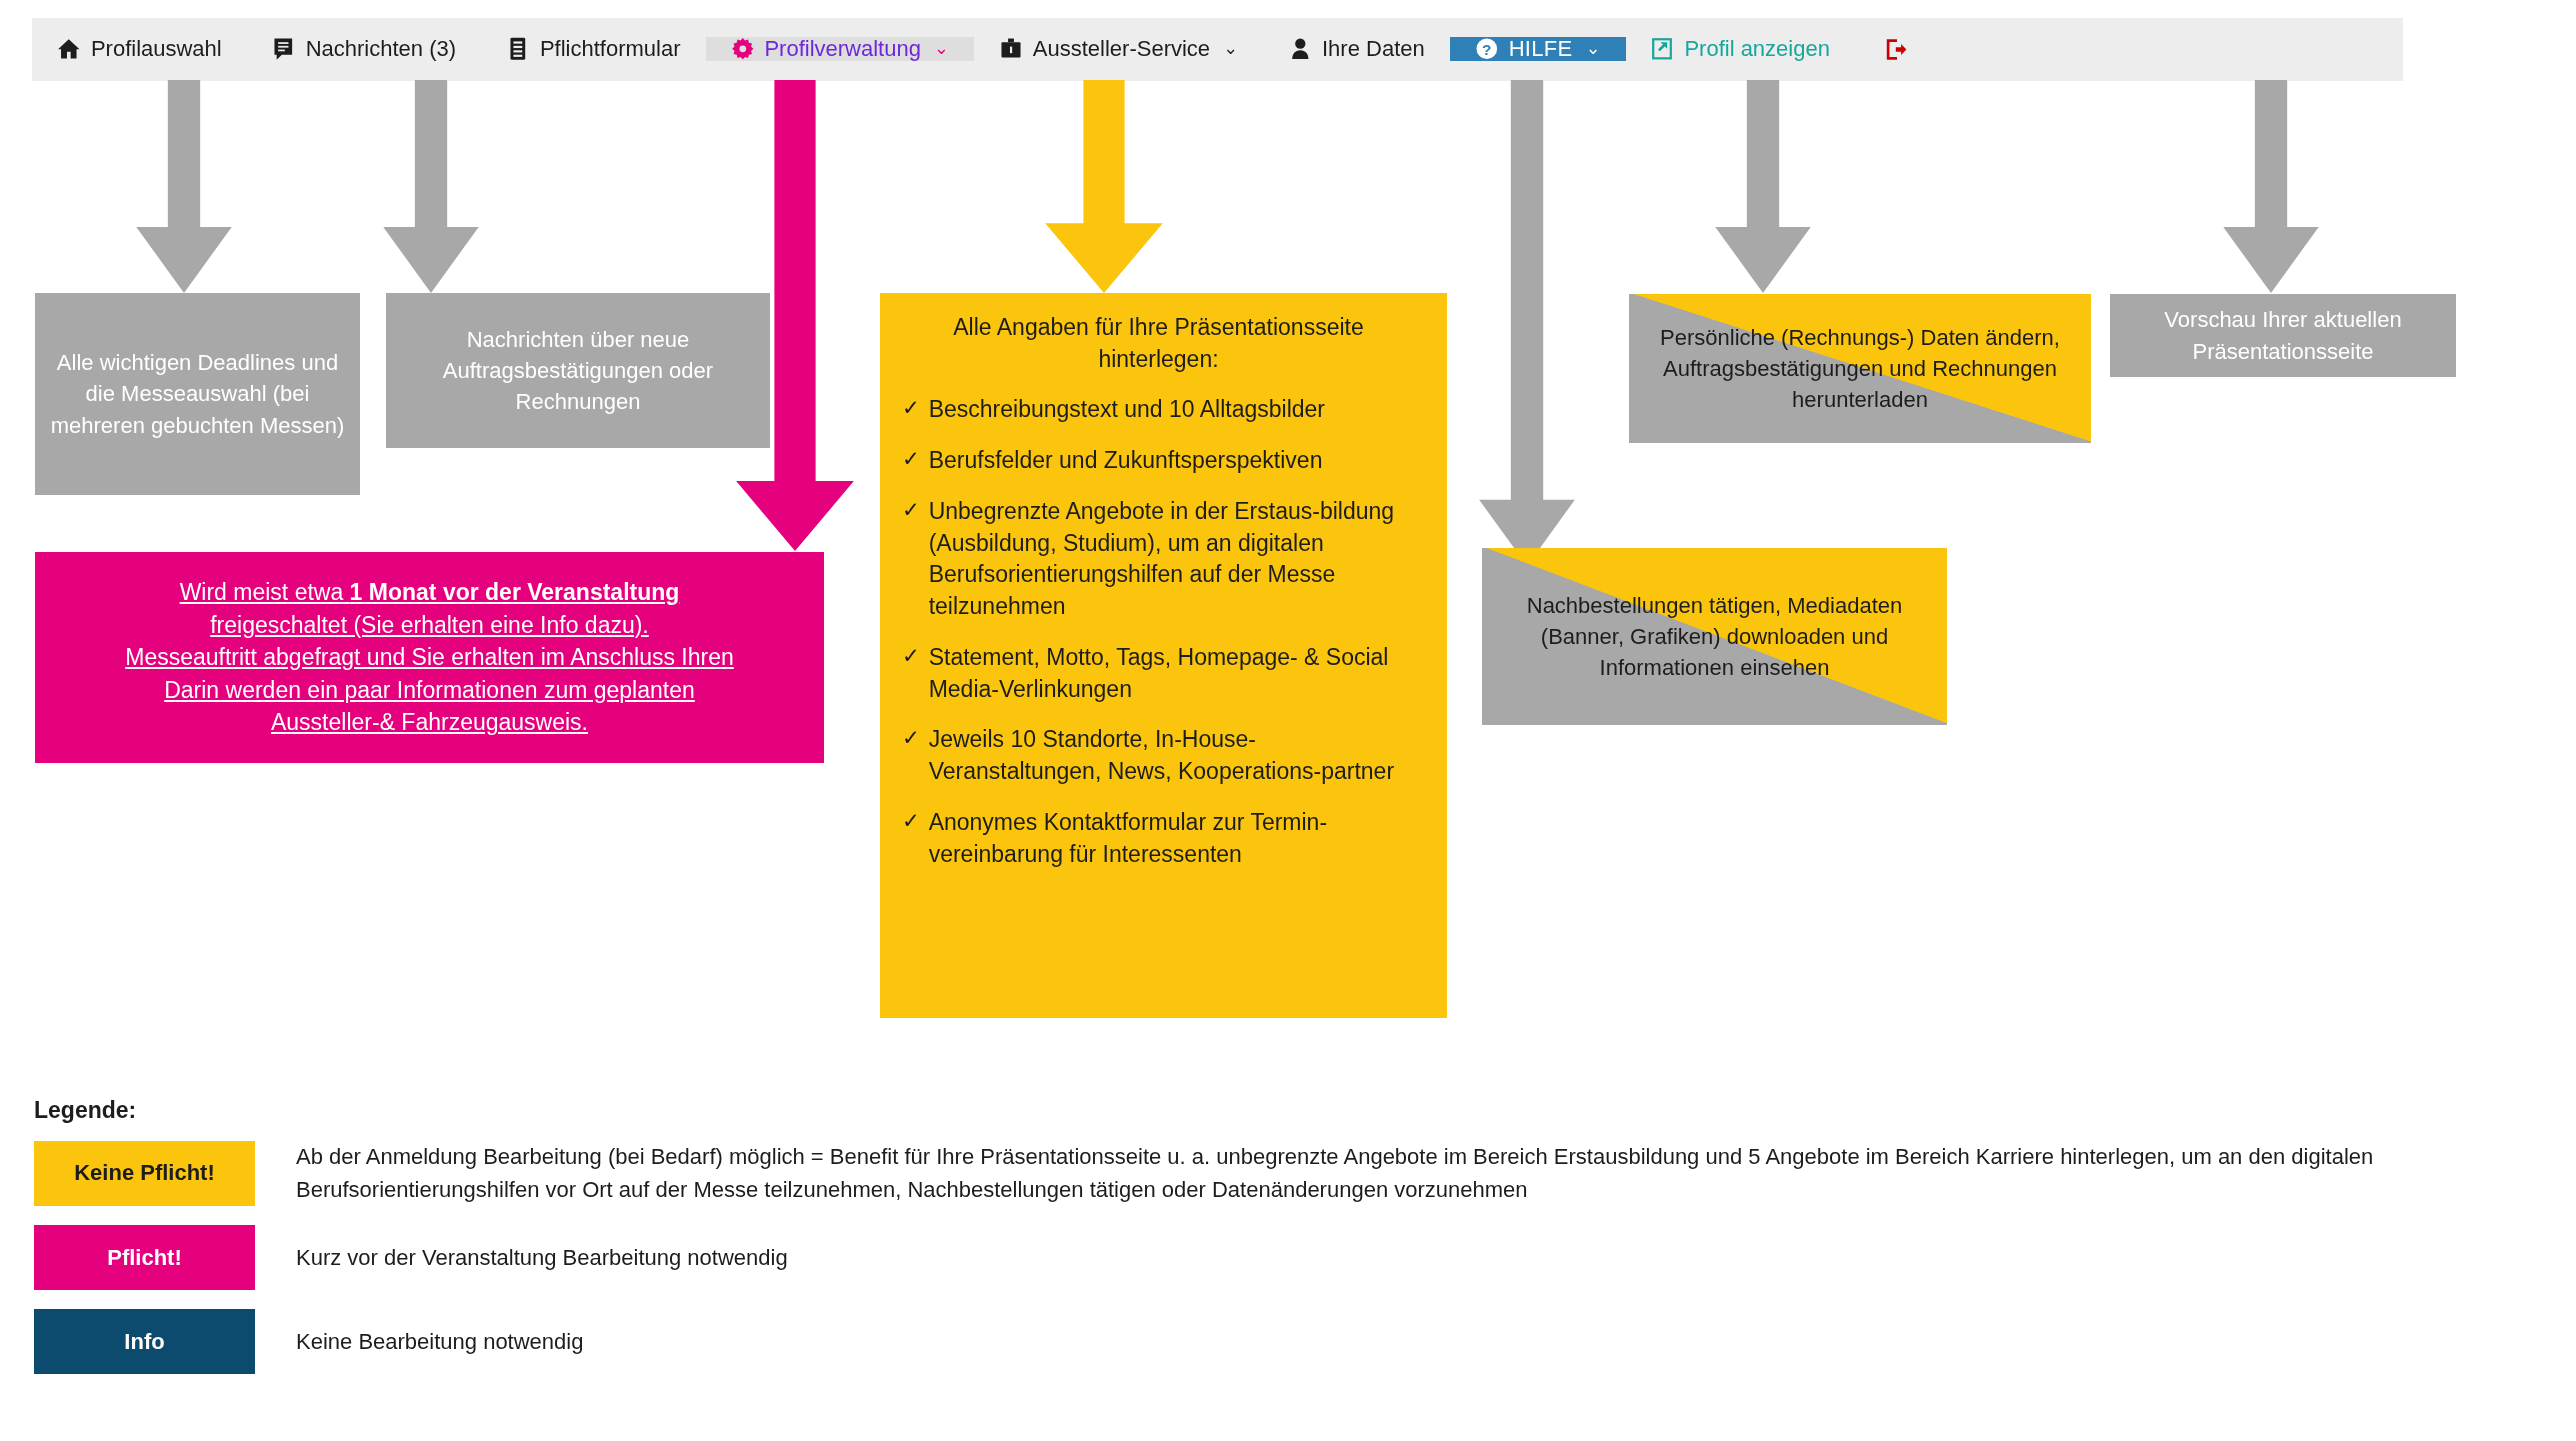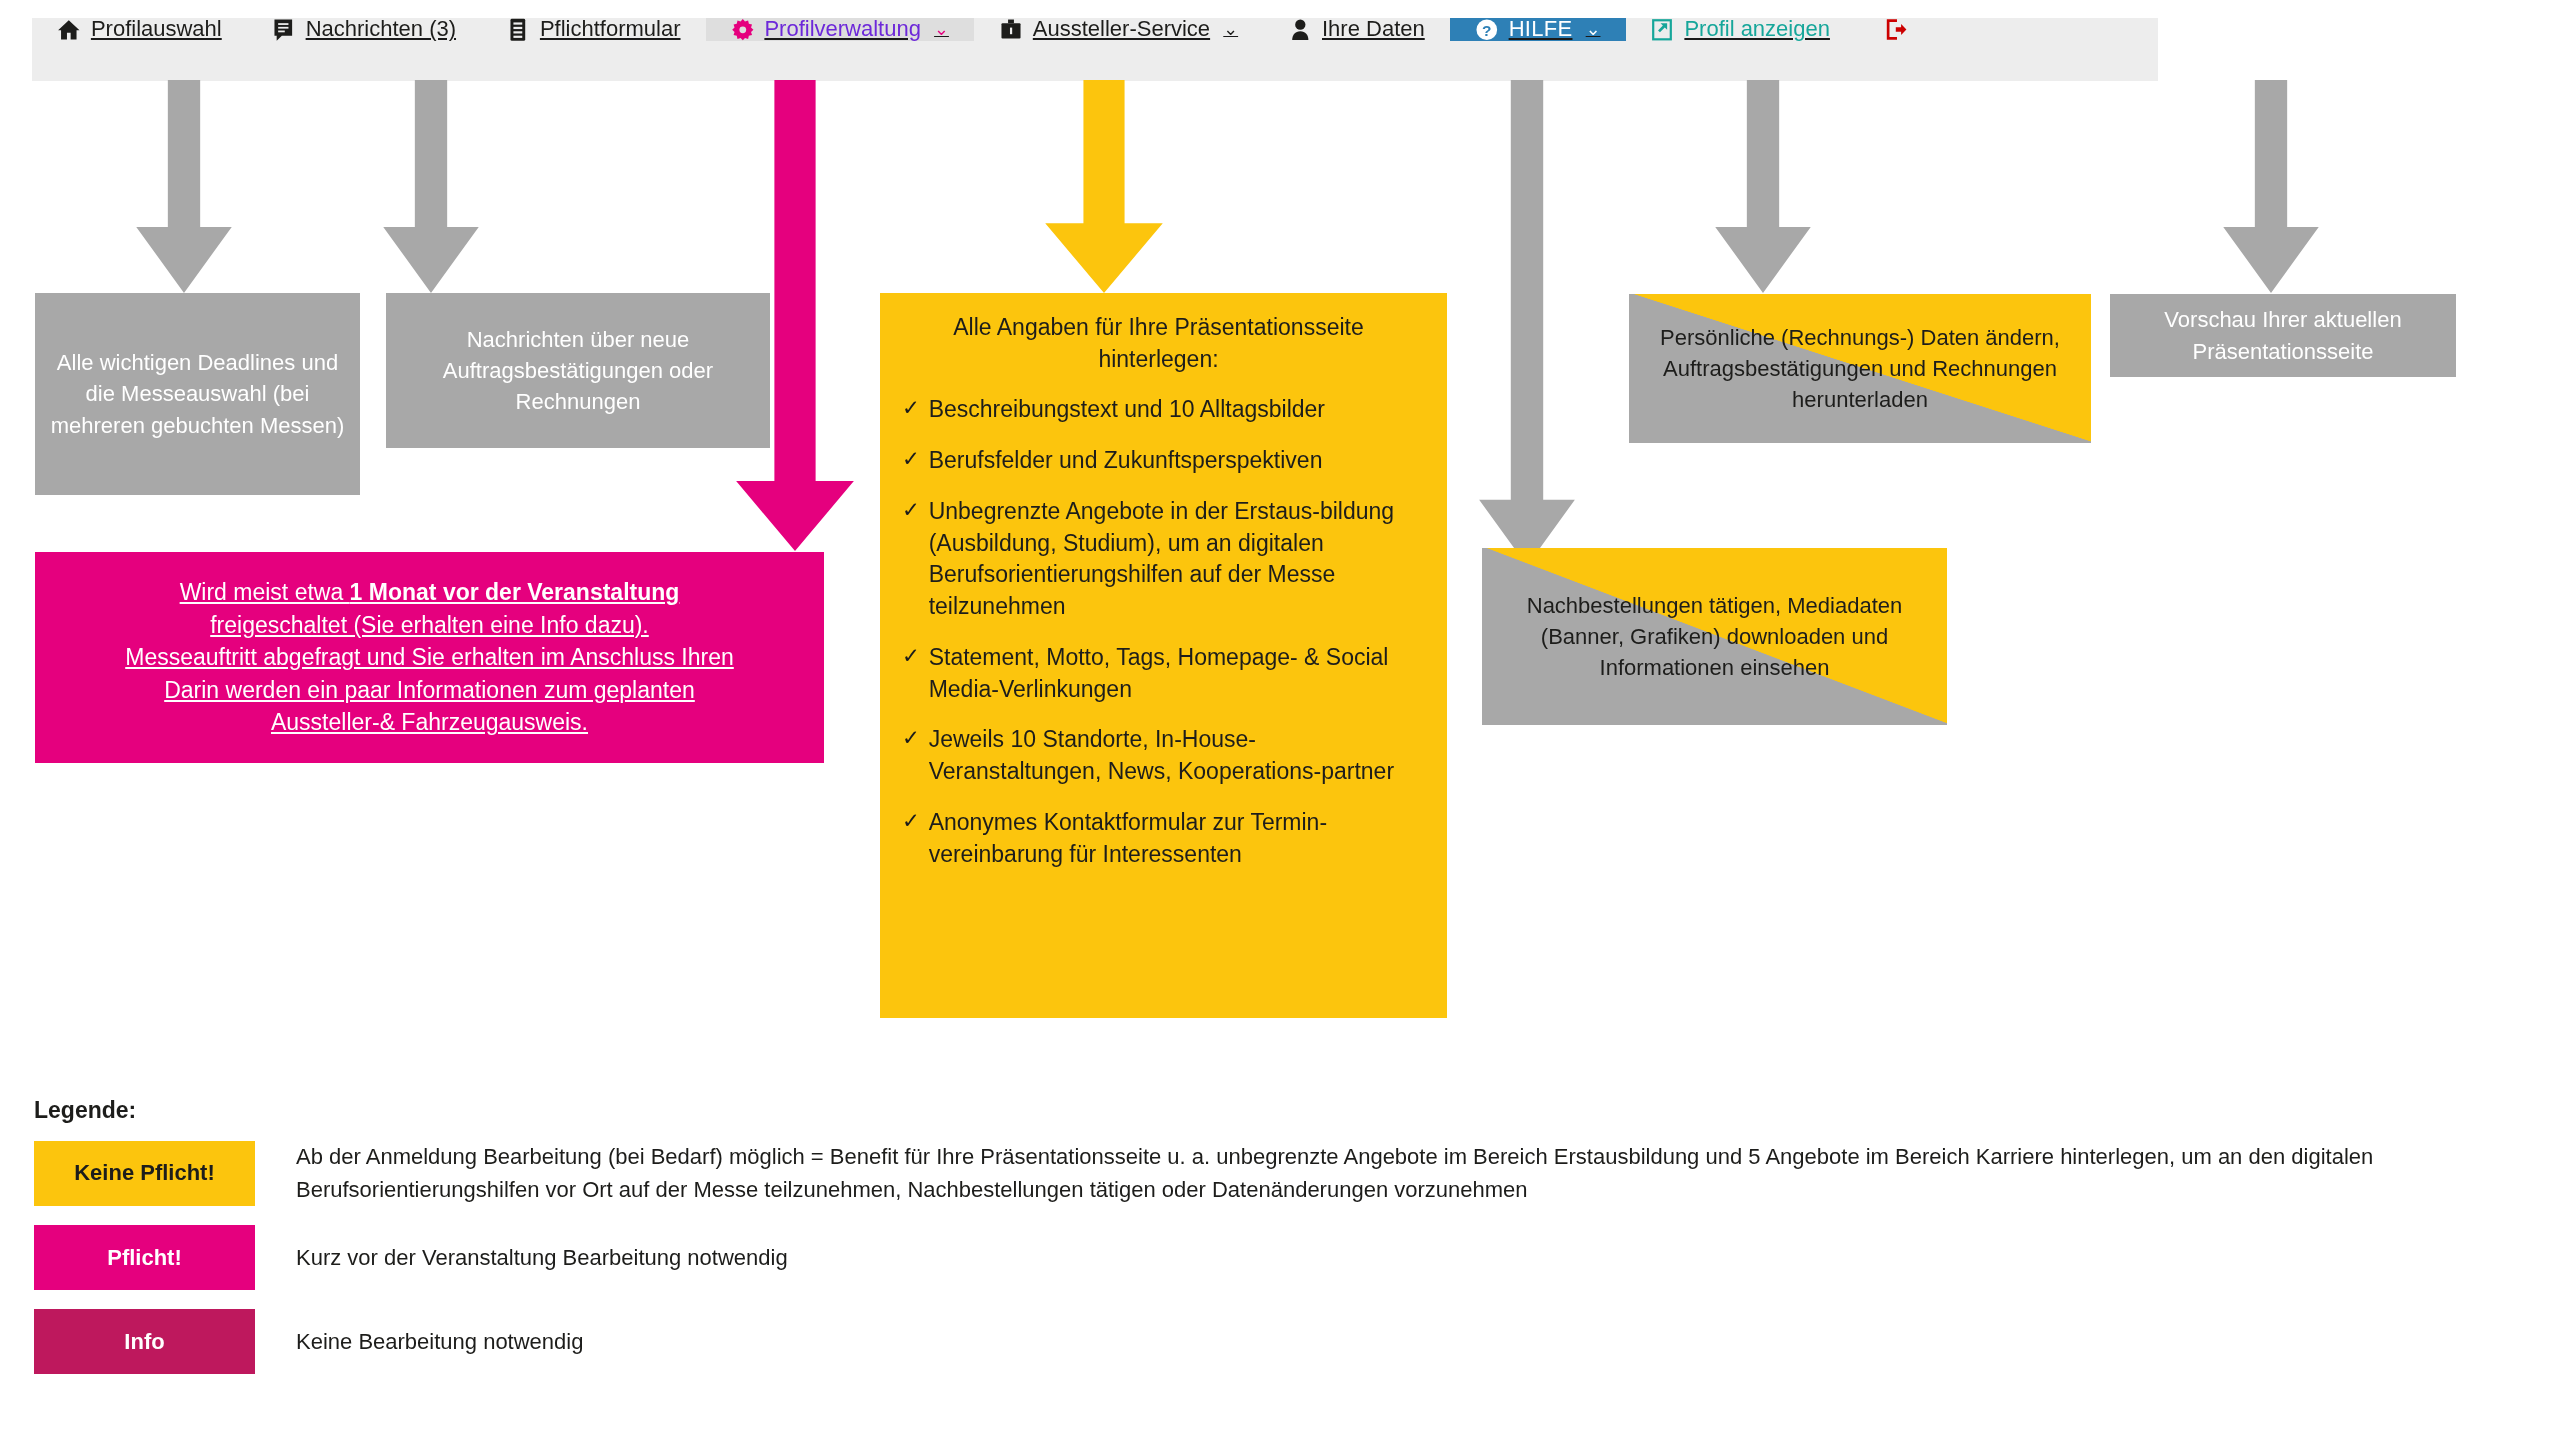--- a/index.html
+++ b/index.html
@@ -14,26 +14,25 @@
     font-family: "Liberation Sans", sans-serif;
     color: #1a1a1a;
     overflow: hidden;
   }
 
   
   #navbar {
     position: absolute;
     left: 32px;
     top: 17.7px;
-    width: 2126px;
+    width: 2371px;
     height: 63px;
     background: #ededed;
     display: flex;
-    align-items: flex-start;
-    text-decoration: underline;
+    align-items: center;
   }
   .nav-item {
     display: flex;
     align-items: center;
     gap: 10.3px;
     padding: 0 25px;
     font-size: 22px;
     color: #1d1d1b;
     white-space: nowrap;
     position: relative;
@@ -133,21 +132,21 @@
     display: flex;
     align-items: center;
     justify-content: center;
     font-size: 22px;
     font-weight: bold;
     color: #ffffff;
     box-sizing: border-box;
   }
   .chip-yellow { background: #fcc50d; color: #1d1d1b; }
   .chip-pink { background: #e5007e; }
-  .chip-gray { background: #be185d; }
+  .chip-gray { background: #0c4a6e; }
   .legend-text {
     margin-left: 41px;
     font-size: 22px;
     color: #1d1d1b;
     line-height: 1.5;
   }
 </style>
 </head>
 <body>
 

